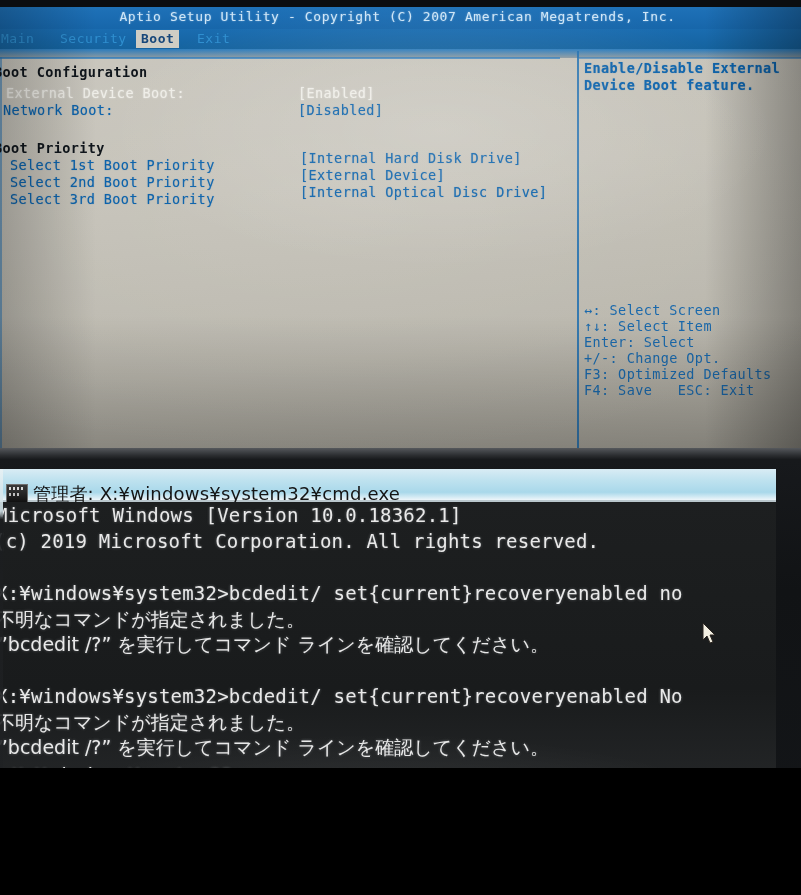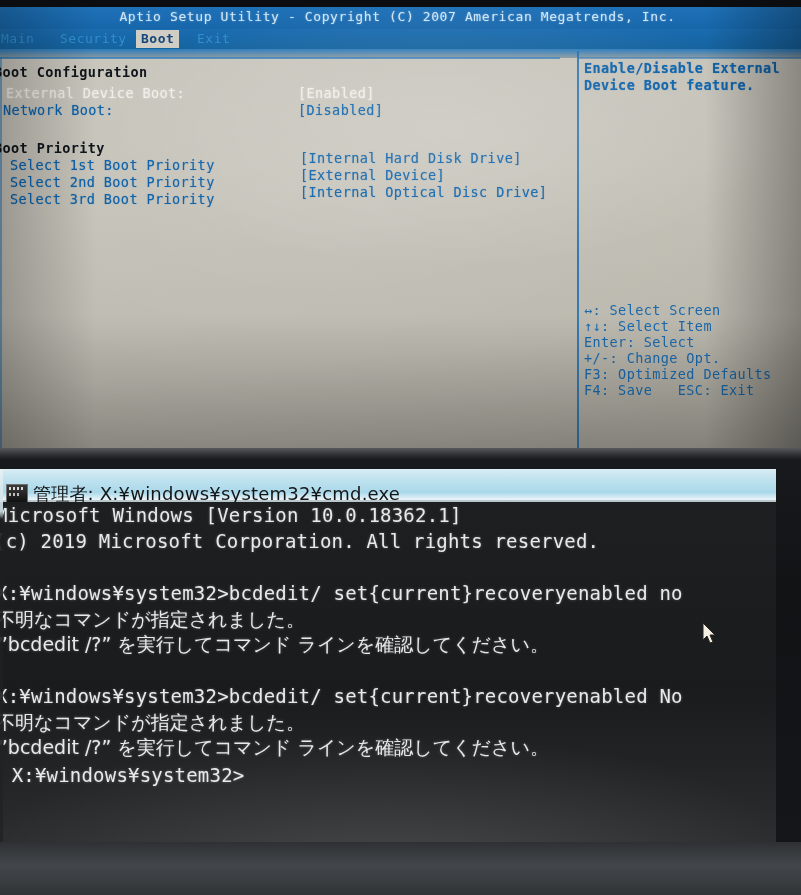--- a/index.html
+++ b/index.html
@@ -1,18 +1,18 @@
 <!DOCTYPE html>
 <html><head>
 <meta charset="utf-8">
 <style>
   html,body{margin:0;padding:0;background:#000;}
   body{width:801px;height:895px;overflow:hidden;font-family:"DejaVu Sans Mono",monospace;}
 
-  #page{position:relative;width:801px;height:895px;overflow:hidden;}
+  #page{position:relative;width:801px;height:768px;overflow:hidden;}
 
   
   #bios{position:absolute;left:0;top:0;width:801px;height:460px;overflow:hidden;
         background:#080a0c;}
   
   #bios-screen{position:absolute;left:0;top:7px;width:801px;height:441px;
      background:
        radial-gradient(120% 90% at 40% 45%, rgba(255,255,255,0.10) 0%, rgba(255,255,255,0.0) 65%),
        linear-gradient(175deg,#c9c6bd 0%,#c3c0b6 40%,#b9b6ac 75%,#a7a49a 100%);
      filter:none;}

